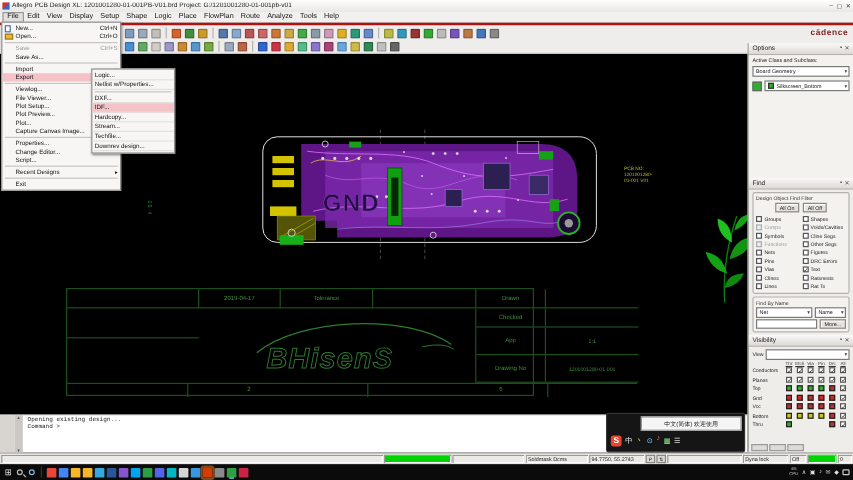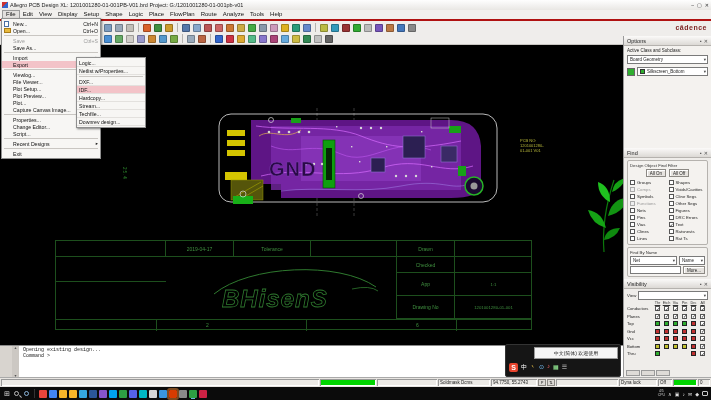--- a/index.html
+++ b/index.html
@@ -27,21 +27,21 @@
   .ticon{width:8px;height:8px;border-radius:1px;border:1px solid rgba(0,0,0,.25);flex:none;}
   .tsep{width:1px;height:9px;background:#b5b2ae;margin:0 1px;flex:none;}
   #cadence-logo{right:4px;top:24px;font-size:7px;font-weight:bold;color:#7a1f1f;letter-spacing:.5px;}
 
   
   #canvas{left:0;top:45px;width:623px;height:300px;background:#000;overflow:hidden;}
   #dim-label{left:122px;top:122px;color:#2f8f2f;font-size:4.5px;writing-mode:vertical-rl;letter-spacing:1px;}
   #note{left:520px;top:93px;color:#b8b83a;font-size:4px;line-height:5px;}
 
   
-  #tblock{left:55px;top:195px;width:477px;height:90px;border:1px solid #1d4f1d;color:#3f8f3f;font-size:5px;}
+  #tblock{left:55px;top:195px;width:390px;height:90px;border:1px solid #1d4f1d;color:#3f8f3f;font-size:5px;}
   .tb-cell{position:absolute;border-right:1px solid #1d4f1d;border-bottom:1px solid #1d4f1d;
     display:flex;align-items:center;justify-content:center;overflow:hidden;}
   .tb-line{position:absolute;background:#1d4f1d;}
   #tb-rightcol{position:absolute;left:340px;top:0;width:136px;height:78px;border-left:1px solid #1d4f1d;}
   .tb-row{position:relative;border-bottom:1px solid #1d4f1d;display:flex;}
   .tb-row .lb{width:58px;border-right:1px solid #1d4f1d;display:flex;align-items:center;justify-content:center;}
   .tb-row .vl{flex:1;display:flex;align-items:center;justify-content:center;font-size:4.3px;}
   #tb-bottom{position:absolute;left:0;top:78px;width:475px;height:11px;border-top:1px solid #1d4f1d;}
   .zone{position:absolute;top:2px;font-size:5px;color:#3f8f3f;}
 

